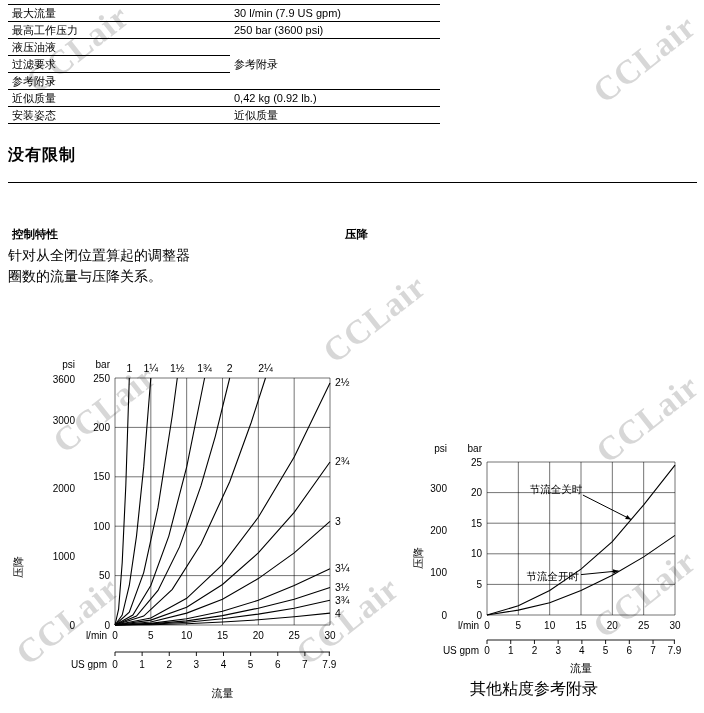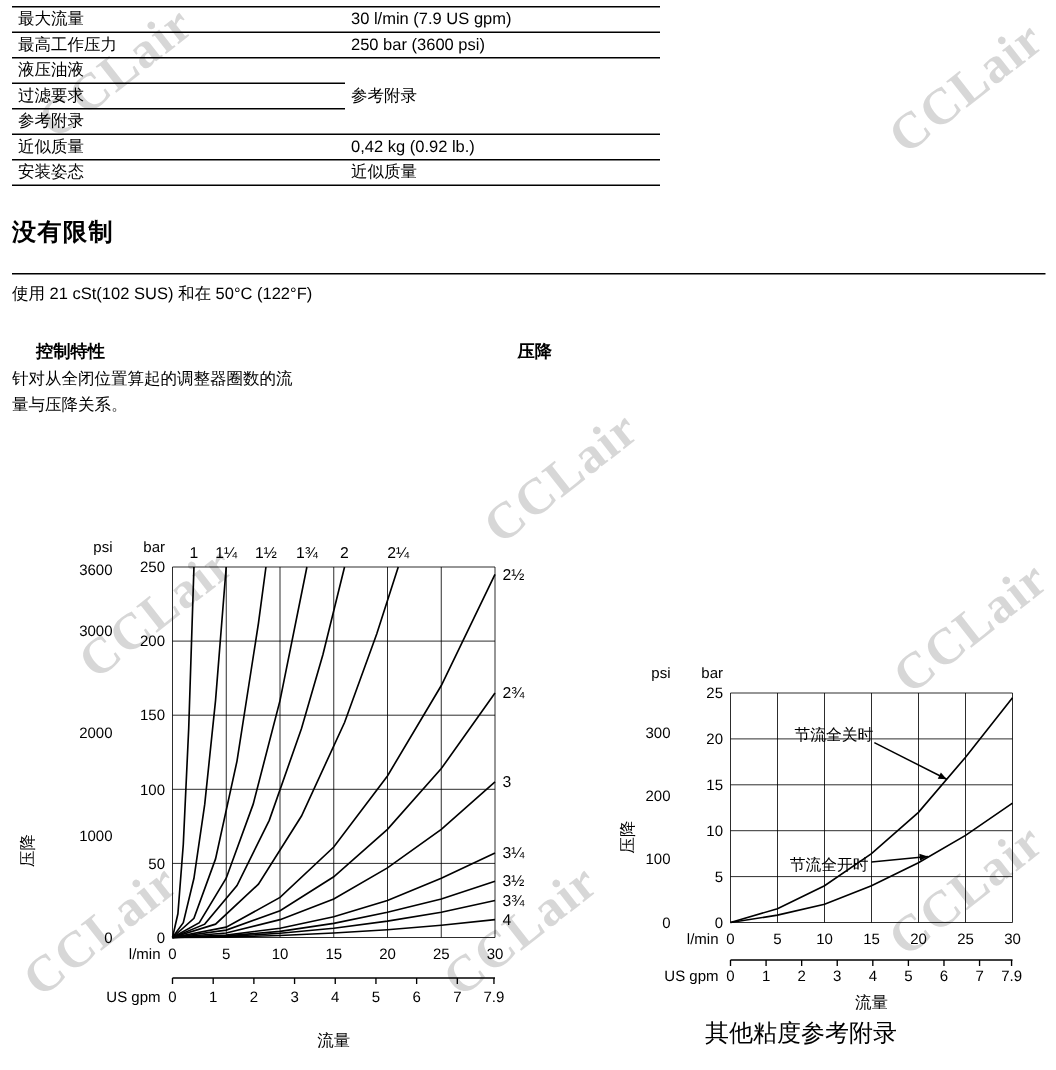--- a/index.html
+++ b/index.html
@@ -24,23 +24,23 @@
     padding:1px 4px; height:16px; line-height:14px; vertical-align:middle;
   }
   .spec-table td.c1 { width:222px; }
   .section-title {
     position:absolute; left:8px; top:145px;
     font-size:16px; font-weight:600; letter-spacing:1px;
   }
   .rule { position:absolute; left:8px; top:182px; width:689px; border-top:1px solid #000; }
   .intro { position:absolute; left:8px; top:189px; font-size:11px; line-height:1.45; width:320px; }
   .col-head { position:absolute; top:227px; font-size:11.5px; font-weight:bold; }
-  .col-head.left  { left:24px; }
+  .col-head.left  { left:12px; }
   .col-head.right { left:345px; }
-  .col-body { position:absolute; top:245px; font-size:11px; line-height:1.5; }
+  .col-body { position:absolute; top:245px; font-size:14px; line-height:1.5; }
   .col-body.left  { left:8px; width:195px; }
   .col-body.right { left:345px; width:345px; }
   .footnote { position:absolute; left:470px; top:679px; font-size:16px; }
   svg.chart { position:absolute; overflow:visible; }
   #chart-left  { left:8px;   top:352px; }
   #chart-right { left:410px; top:430px; }
   svg .grid  { stroke:#000; stroke-width:.55; }
   svg .axis  { stroke:#000; stroke-width:.9; }
   svg .arrow { stroke:#000; stroke-width:1; }
   svg .curve { fill:none; stroke:#000; stroke-width:1.1; }
@@ -91,21 +91,20 @@
         <td class="c1">安装姿态</td>
         <td class="c2">近似质量</td>
       </tr>
     </tbody>
   </table>
 
   <h1 class="section-title">没有限制</h1>
   <div class="rule"></div>
 
   <div class="intro">
-    <div>使用 21 cSt(102 SUS) 和在 50°C (122°F)</div>
   </div>
 
   <div class="col-head left">控制特性</div>
   <div class="col-body left">针对从全闭位置算起的调整器圈数的流量与压降关系。</div>
   <div class="col-head right">压降</div>
 
   <svg id="chart-left" class="chart" width="350" height="360" viewBox="0 0 350 360">
       <line x1="107" y1="273" x2="107" y2="26" class="grid"></line>
       <text x="107" y="287" class="tick" text-anchor="middle">0</text>
       <line x1="142.83333333333331" y1="273" x2="142.83333333333331" y2="26" class="grid"></line>

